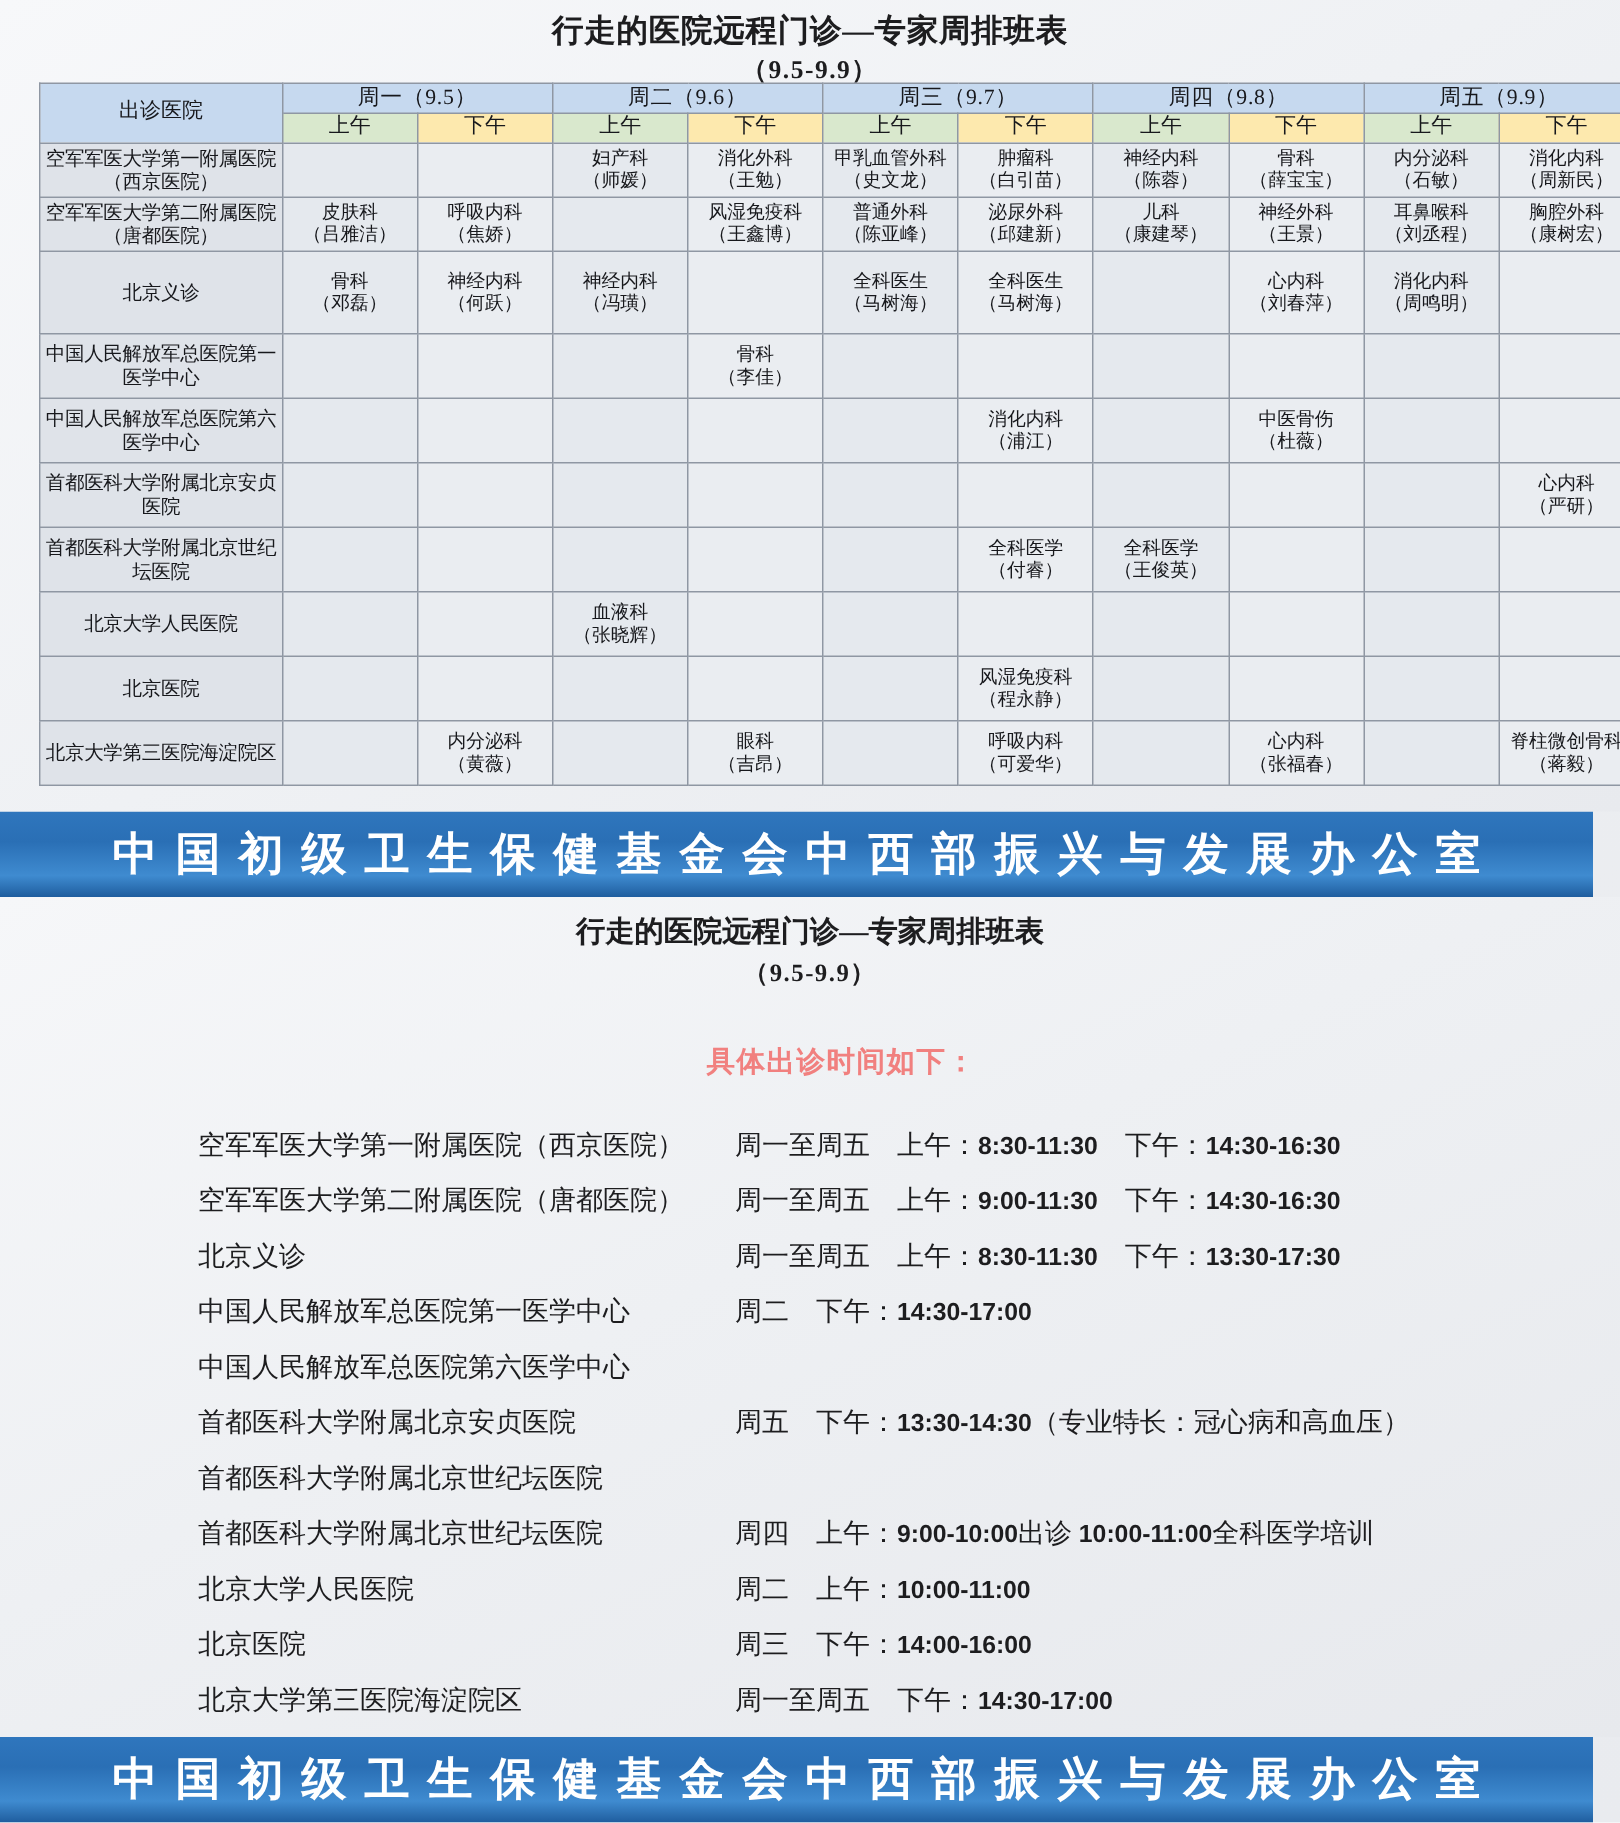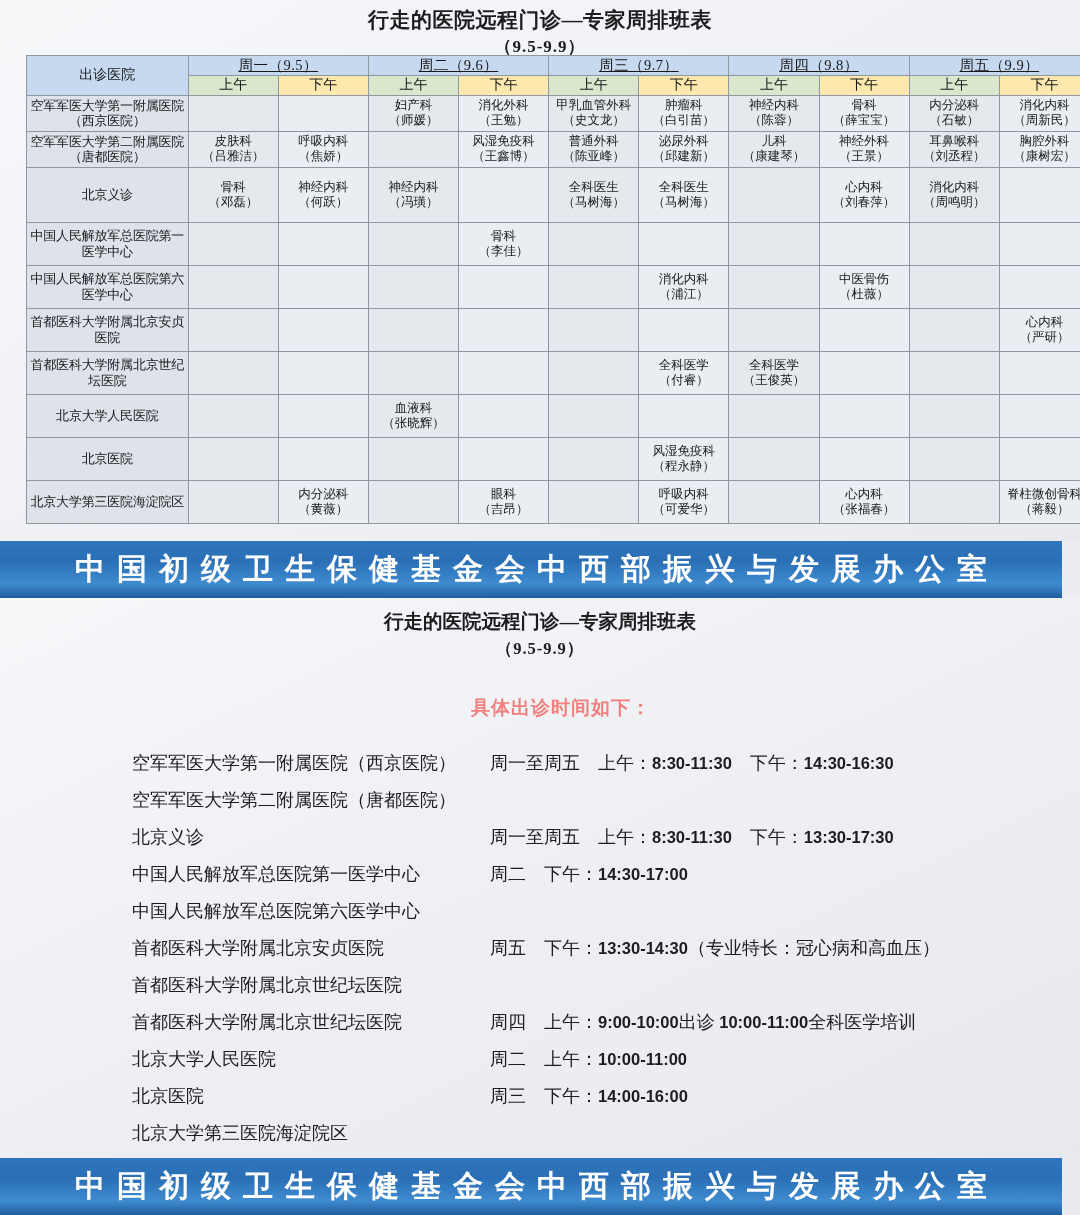--- a/index.html
+++ b/index.html
@@ -67,21 +67,20 @@
     background: #c6d9ef;
     font-weight: bold;
     font-size: 14px;
     width: 156px;
   }
   th.day-head {
     background: #c6d9ef;
     font-weight: bold;
     font-size: 14.5px;
     letter-spacing: 0.5px;
-    text-decoration: underline;
   }
   th.am-head {
     background: #d9e8cd;
     font-weight: bold;
     font-size: 14px;
   }
   th.pm-head {
     background: #fde9ae;
     font-weight: bold;
     font-size: 14px;
@@ -482,20 +481,21 @@
   <div class="detail-title">行走的医院远程门诊—专家周排班表</div>
   <div class="detail-subtitle">（9.5-9.9）</div>
   <div class="detail-note">具体出诊时间如下：</div>
   <div class="detail-list" id="detail-list">
       <div class="detail-row">
         <div class="d-hosp">空军军医大学第一附属医院（西京医院）</div>
         <div class="d-rest"><span>周一至周五　上午：</span><b>8:30-11:30</b><span>　下午：</span><b>14:30-16:30</b></div>
       </div>
       <div class="detail-row">
         <div class="d-hosp">空军军医大学第二附属医院（唐都医院）</div>
+        <div class="d-rest"><span>周一至周五　上午：</span><b>9:00-11:30</b><span>　下午：</span><b>14:30-16:30</b></div>
       </div>
       <div class="detail-row">
         <div class="d-hosp">北京义诊</div>
         <div class="d-rest"><span>周一至周五　上午：</span><b>8:30-11:30</b><span>　下午：</span><b>13:30-17:30</b></div>
       </div>
       <div class="detail-row">
         <div class="d-hosp">中国人民解放军总医院第一医学中心</div>
         <div class="d-rest"><span>周二　下午：</span><b>14:30-17:00</b></div>
       </div>
       <div class="detail-row">
@@ -515,19 +515,20 @@
       <div class="detail-row">
         <div class="d-hosp">北京大学人民医院</div>
         <div class="d-rest"><span>周二　上午：</span><b>10:00-11:00</b></div>
       </div>
       <div class="detail-row">
         <div class="d-hosp">北京医院</div>
         <div class="d-rest"><span>周三　下午：</span><b>14:00-16:00</b></div>
       </div>
       <div class="detail-row">
         <div class="d-hosp">北京大学第三医院海淀院区</div>
+        <div class="d-rest"><span>周一至周五　下午：</span><b>14:30-17:00</b></div>
       </div>
     </div>
 </div>
 
 <div class="banner">
   <div class="banner-text">中国初级卫生保健基金会中西部振兴与发展办公室</div>
 </div>
 
 </body></html>

